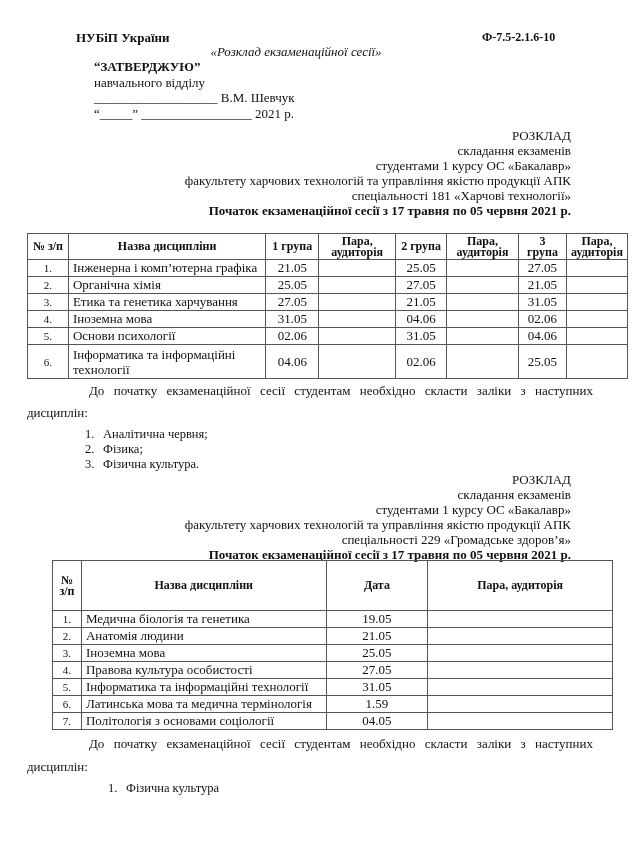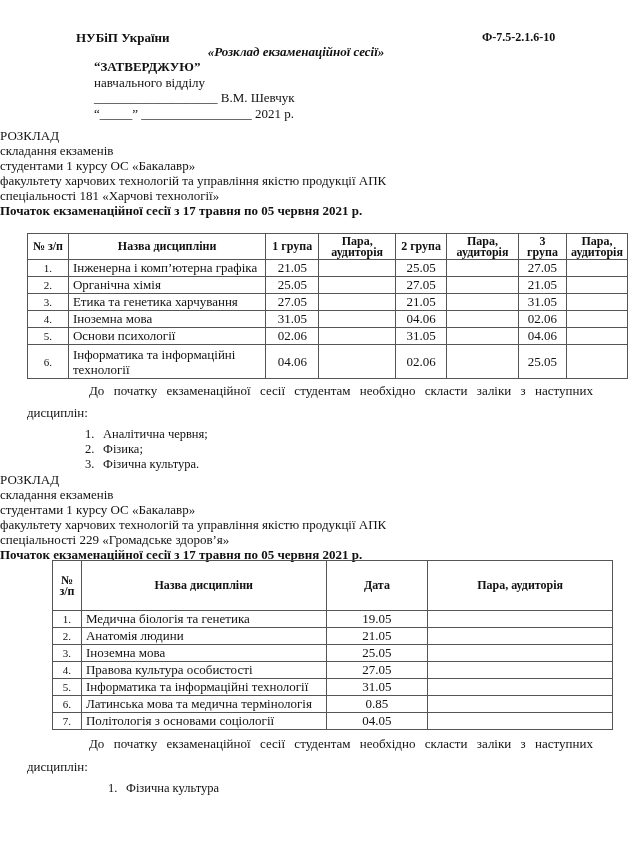--- a/index.html
+++ b/index.html
@@ -4,24 +4,24 @@
 <style>
   html, body { margin: 0; padding: 0; background: #ffffff; }
   body {
     width: 640px; height: 853px; position: relative; overflow: hidden;
     font-family: "Liberation Serif", "DejaVu Serif", serif;
     color: #111111;
   }
   .abs { position: absolute; }
   .hdr-left { left: 76px; top: 30px; font-weight: bold; font-size: 13px; }
   .hdr-right { left: 482px; top: 30px; font-weight: bold; font-size: 12px; }
-  .hdr-sub { left: 0; width: 592px; top: 44px; text-align: center; font-style: italic; font-weight: bold; font-size: 13px; }
+  .hdr-sub { left: 0; width: 592px; top: 44px; text-align: center; font-style: italic; font-weight: normal; font-size: 13px; }
   .approve { left: 94px; top: 59px; font-size: 13px; line-height: 15.5px; }
   .approve .title { font-weight: bold; }
-  .center-block { left: 0; width: 571px; text-align: left; font-size: 13px; line-height: 15px; }
+  .center-block { left: 0; width: 571px; text-align: right; font-size: 13px; line-height: 15px; }
   .center-block .bold { font-weight: bold; }
   table.sched { position: absolute; border-collapse: collapse; font-size: 13px; }
   table.sched th, table.sched td {
     border: 1px solid #555; padding: 0 4px; vertical-align: middle;
   }
   table.sched th { font-weight: bold; font-size: 12px; text-align: center; line-height: 11px; }
   table.sched td.c { text-align: center; }
   table.sched td.num { text-align: center; font-size: 11px; }
   .para { font-size: 13px; }
   .para-indent { text-indent: 62px; text-align: justify; text-align-last: justify; }
@@ -197,21 +197,21 @@
     </tr>
     <tr style="height:17px;">
       <td class="num">5.</td>
       <td>Інформатика та інформаційні технології</td>
       <td class="c">31.05</td>
       <td></td>
     </tr>
     <tr style="height:17px;">
       <td class="num">6.</td>
       <td>Латинська мова та медична термінологія</td>
-      <td class="c">0.85</td>
+      <td class="c">1.59</td>
       <td></td>
     </tr>
     <tr style="height:17px;">
       <td class="num">7.</td>
       <td>Політологія з основами соціології</td>
       <td class="c">04.05</td>
       <td></td>
     </tr>
   </tbody>
 </table>

